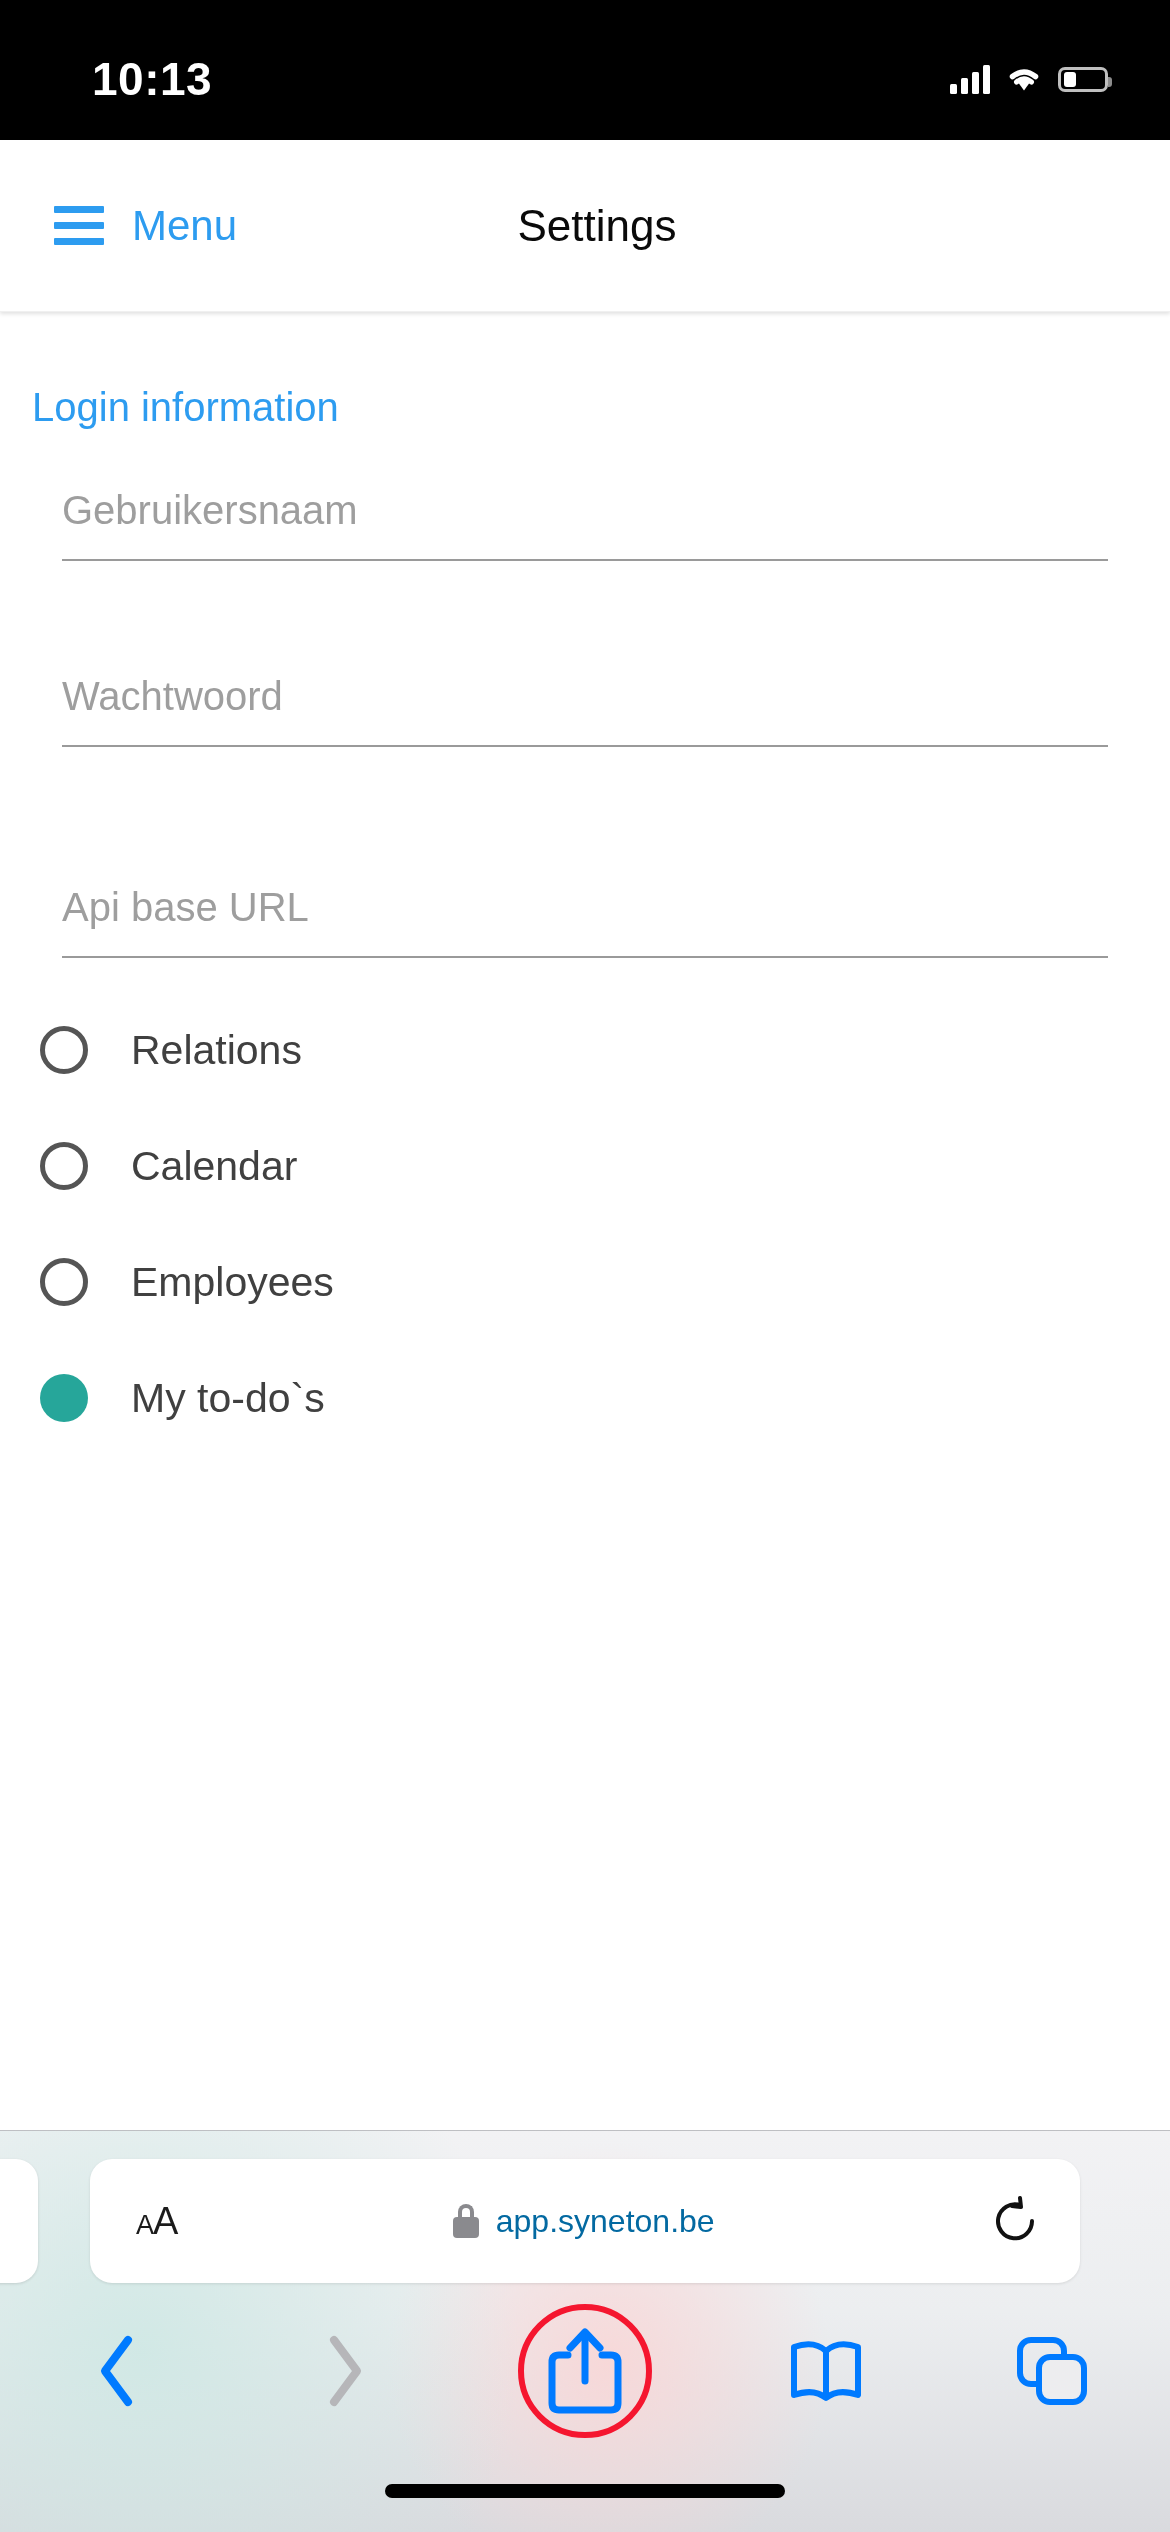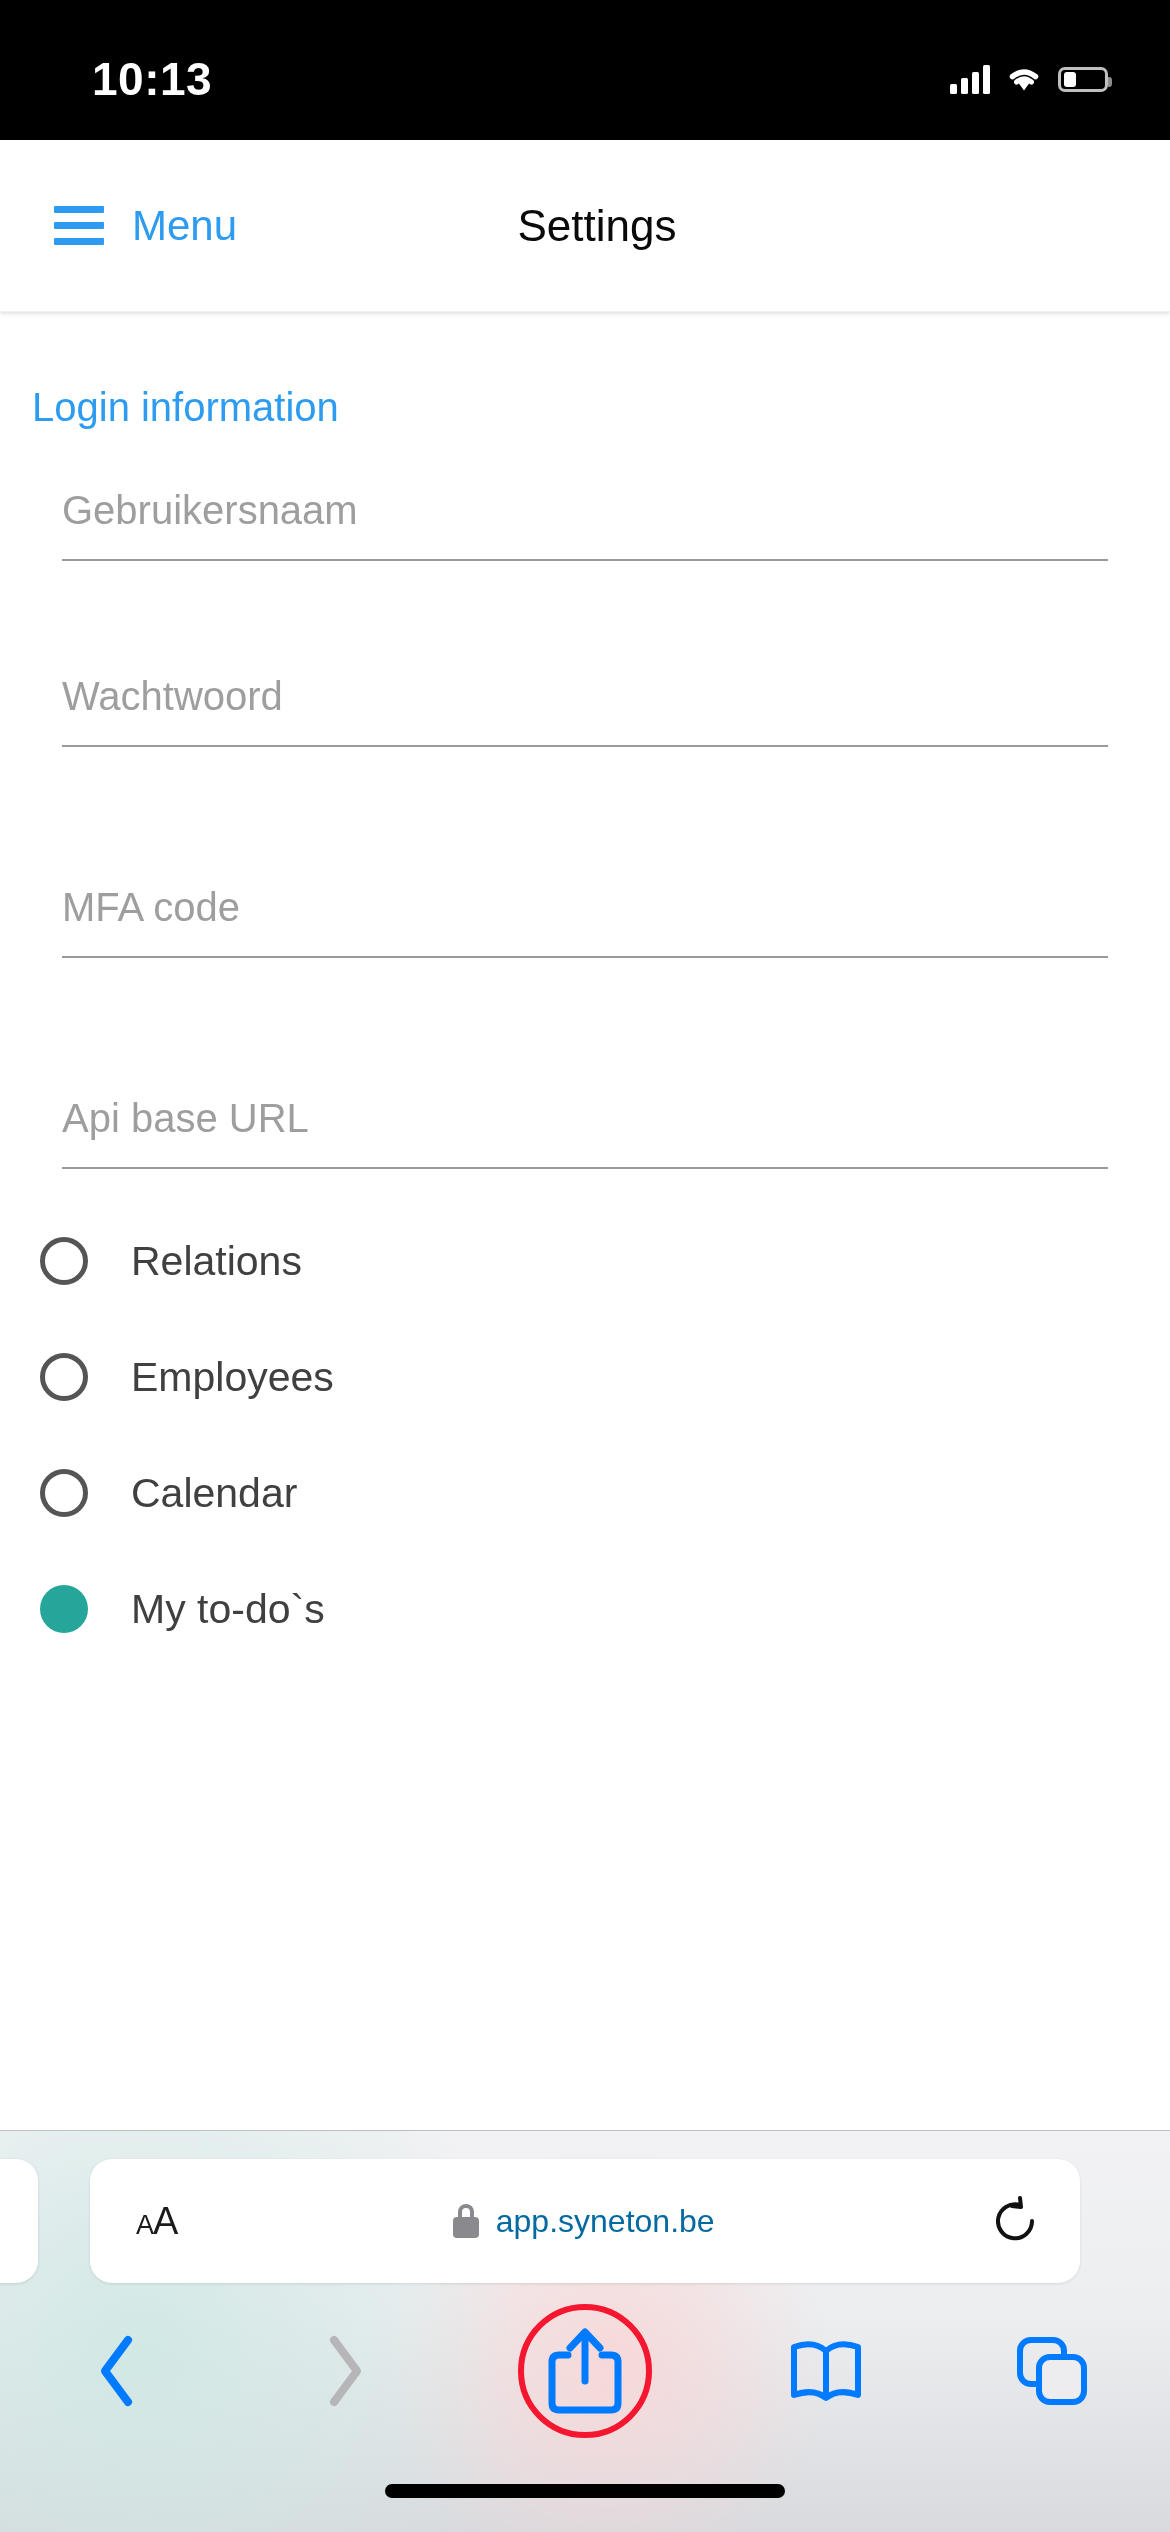--- a/index.html
+++ b/index.html
@@ -202,44 +202,40 @@
       <div class="field field-username">
         <span class="placeholder">Gebruikersnaam</span>
         <div class="underline"></div>
       </div>
 
       <div class="field field-password">
         <span class="placeholder">Wachtwoord</span>
         <div class="underline"></div>
       </div>
 
-      <div class="field field-mfa">
-        <span class="placeholder">MFA code</span>
-        <div class="underline"></div>
-      </div>
 
       <div class="field field-apiurl">
         <span class="placeholder">Api base URL</span>
         <div class="underline"></div>
       </div>
     </div>
 
 
     <div class="radio-list">
       <div class="radio-row">
         <div class="radio-mark"></div>
         <div class="radio-label">Relations</div>
       </div>
       <div class="radio-row">
         <div class="radio-mark"></div>
-        <div class="radio-label">Employees</div>
+        <div class="radio-label">Calendar</div>
       </div>
       <div class="radio-row">
         <div class="radio-mark"></div>
-        <div class="radio-label">Calendar</div>
+        <div class="radio-label">Employees</div>
       </div>
       <div class="radio-row">
         <div class="radio-mark selected"></div>
         <div class="radio-label">My to-do`s</div>
       </div>
     </div>
 
   </div>
 
   <div class="safari-chrome">

